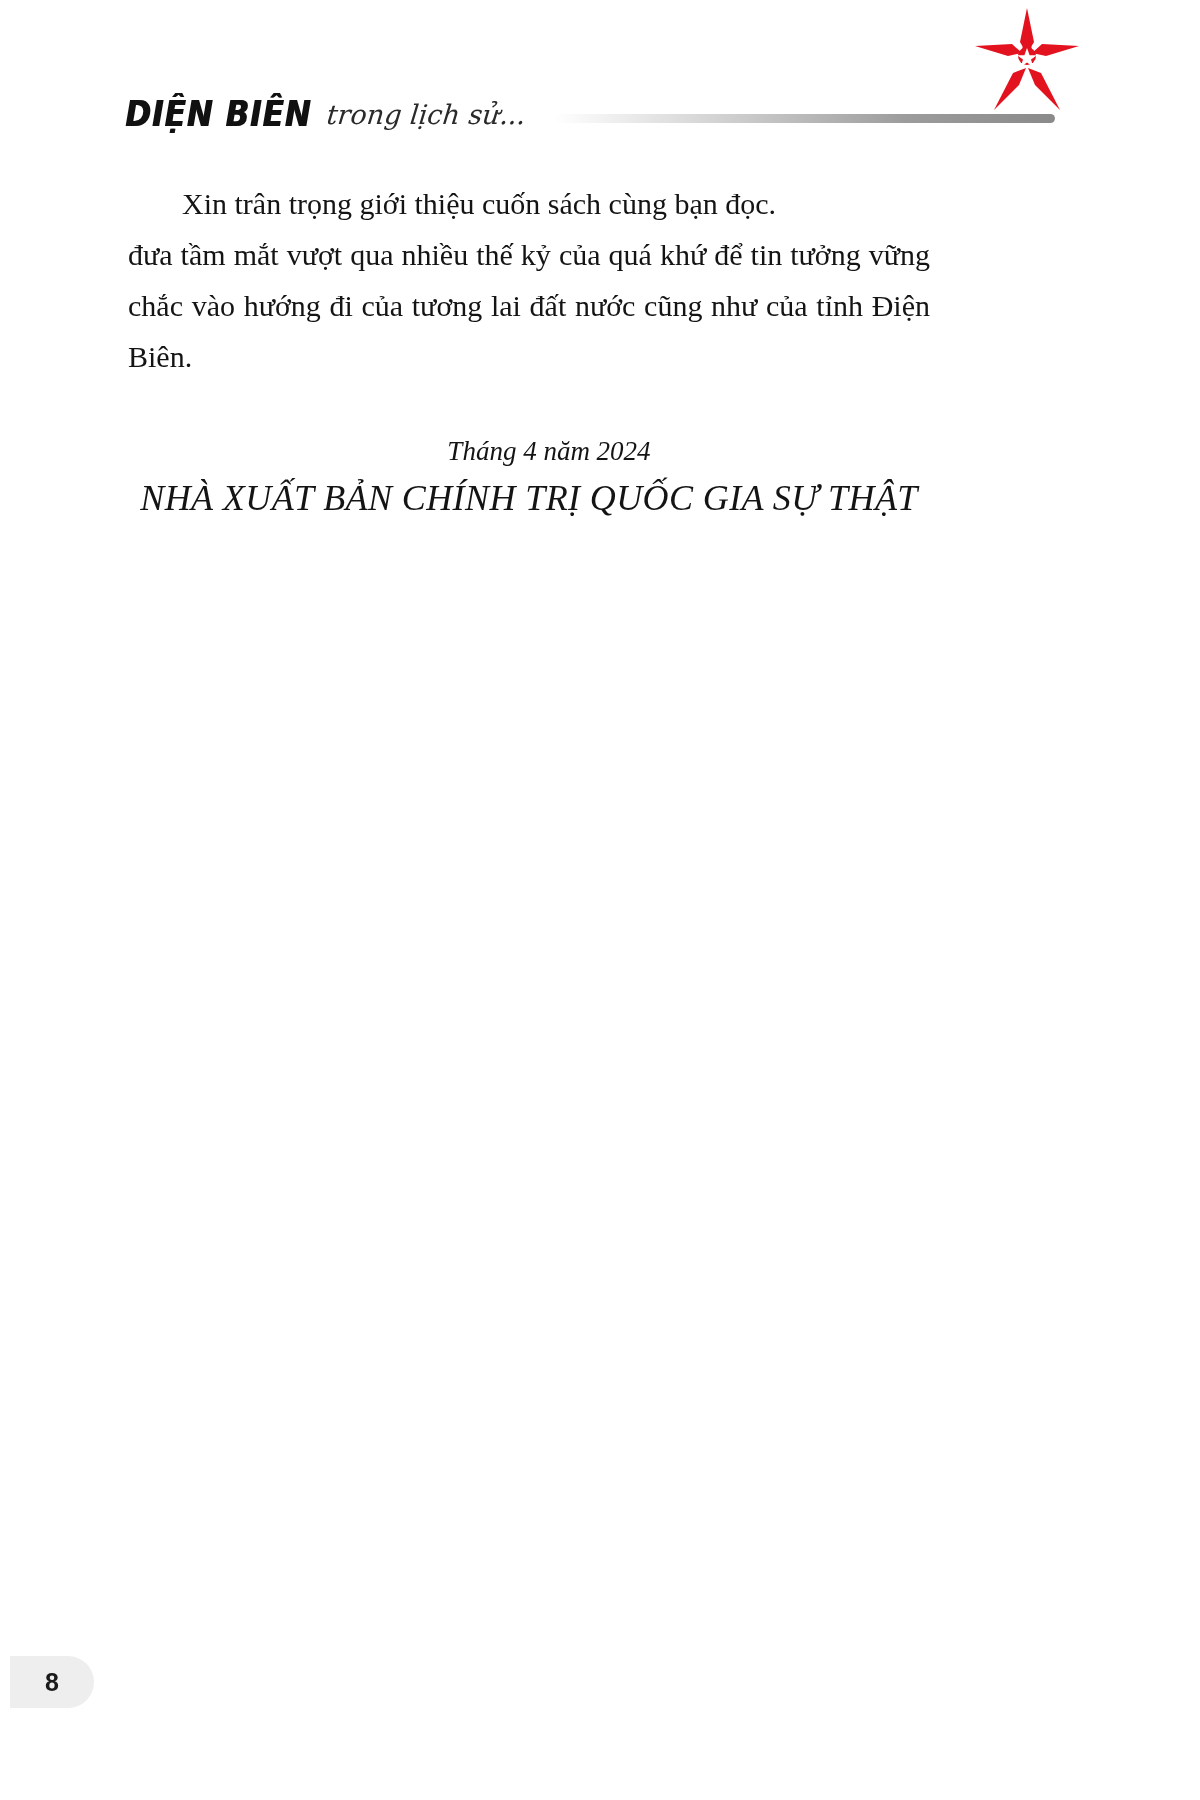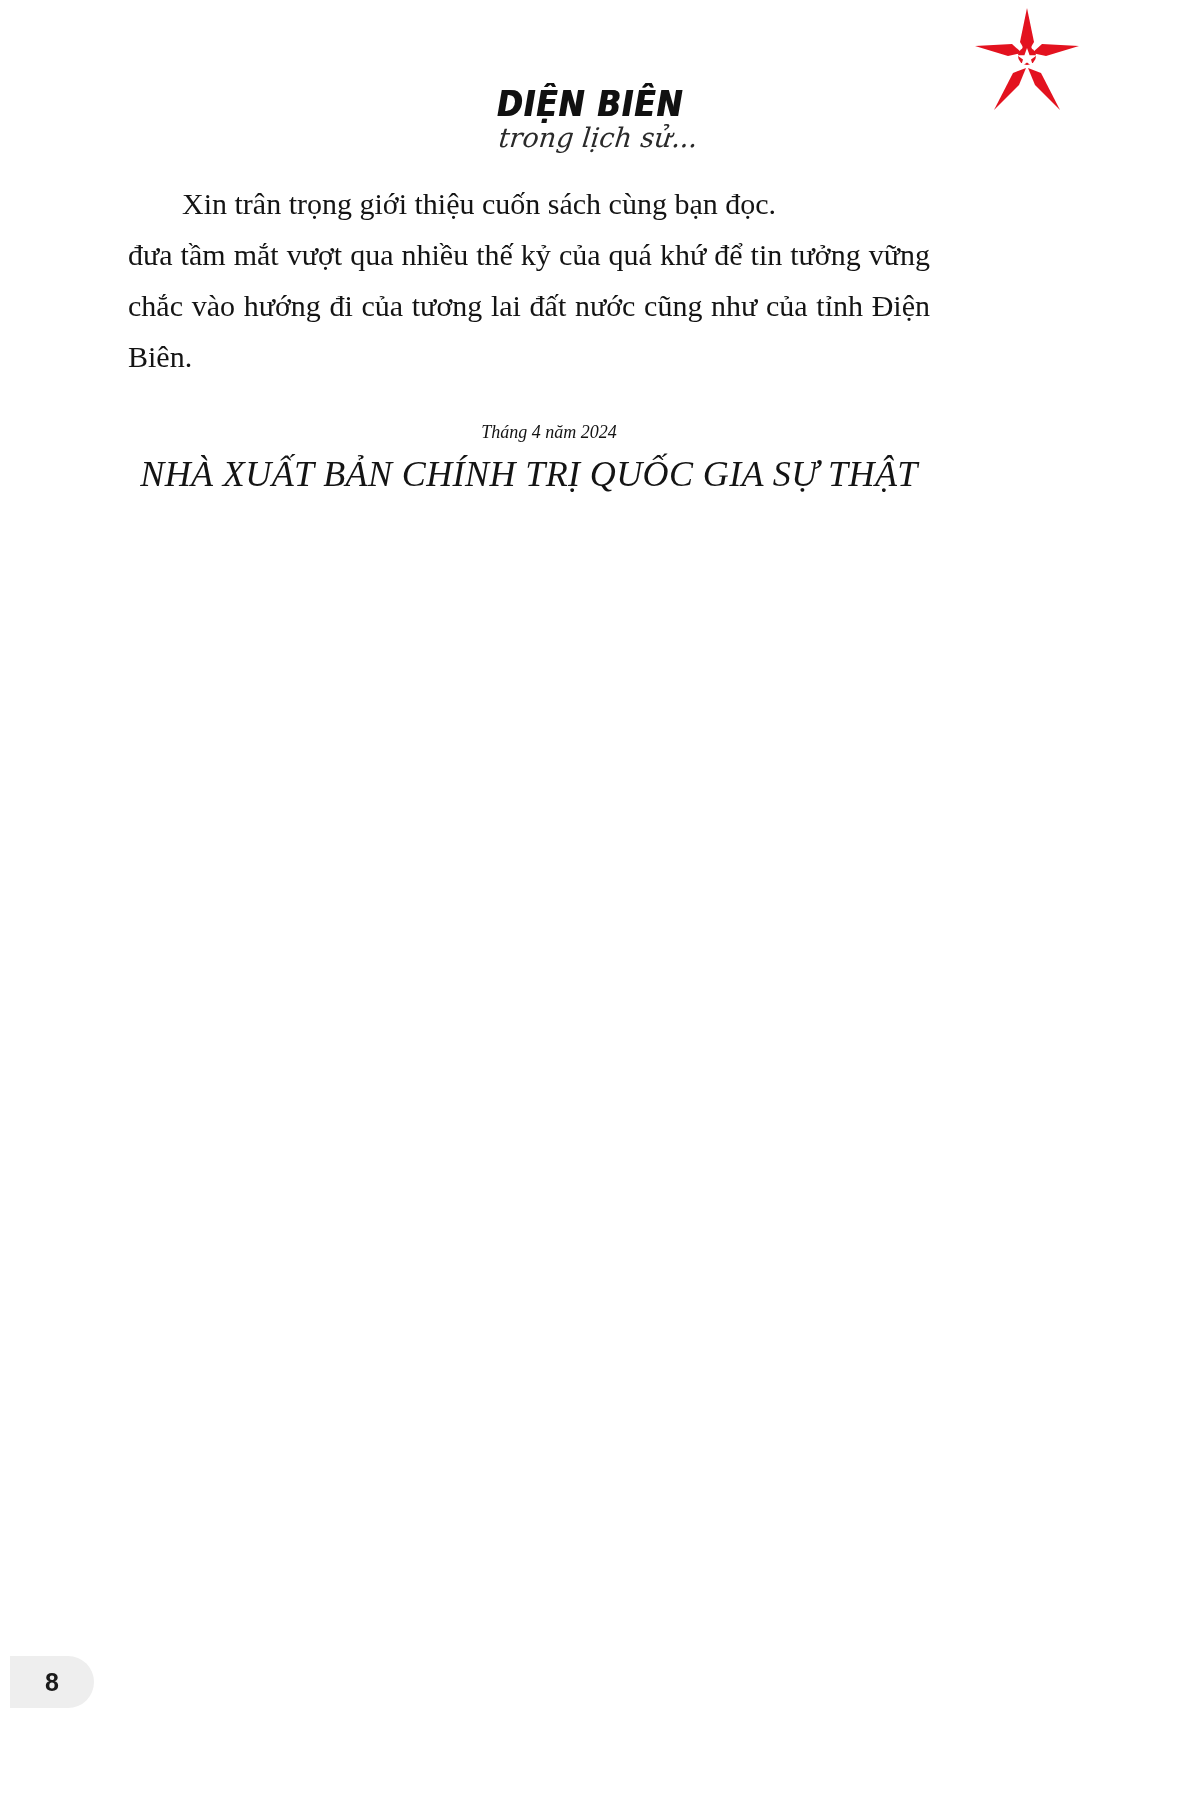--- a/index.html
+++ b/index.html
@@ -36,21 +36,20 @@
 
   
   .running-head {
     position: absolute;
     left: 125px;
     top: 86px;
     width: 930px;
     height: 56px;
     display: flex;
     align-items: center;
-    flex-direction: column;
   }
   .rh-title {
     font-family: "DejaVu Sans", sans-serif;
     font-weight: bold;
     font-style: italic;
     font-size: 31px;
     letter-spacing: 1px;
     color: #111111;
     white-space: nowrap;
     text-shadow: 1px 0 0 #111;
@@ -101,23 +100,23 @@
   .sign-block {
     position: absolute;
     left: 128px;
     top: 418px;
     width: 802px;
     text-align: center;
   }
   .sign-date {
     font-family: "Liberation Serif", serif;
     font-style: italic;
-    font-size: 18px;
+    font-size: 27px;
     color: #141414;
-    margin: 4px 0 8px 0;
+    margin: 18px 0 8px 0;
     padding-left: 40px;
   }
   .sign-publisher {
     font-family: "Liberation Serif", serif;
     font-size: 36px;
     letter-spacing: 0.4px;
     color: #141414;
     margin: 10px;
     font-style: italic;
   }

